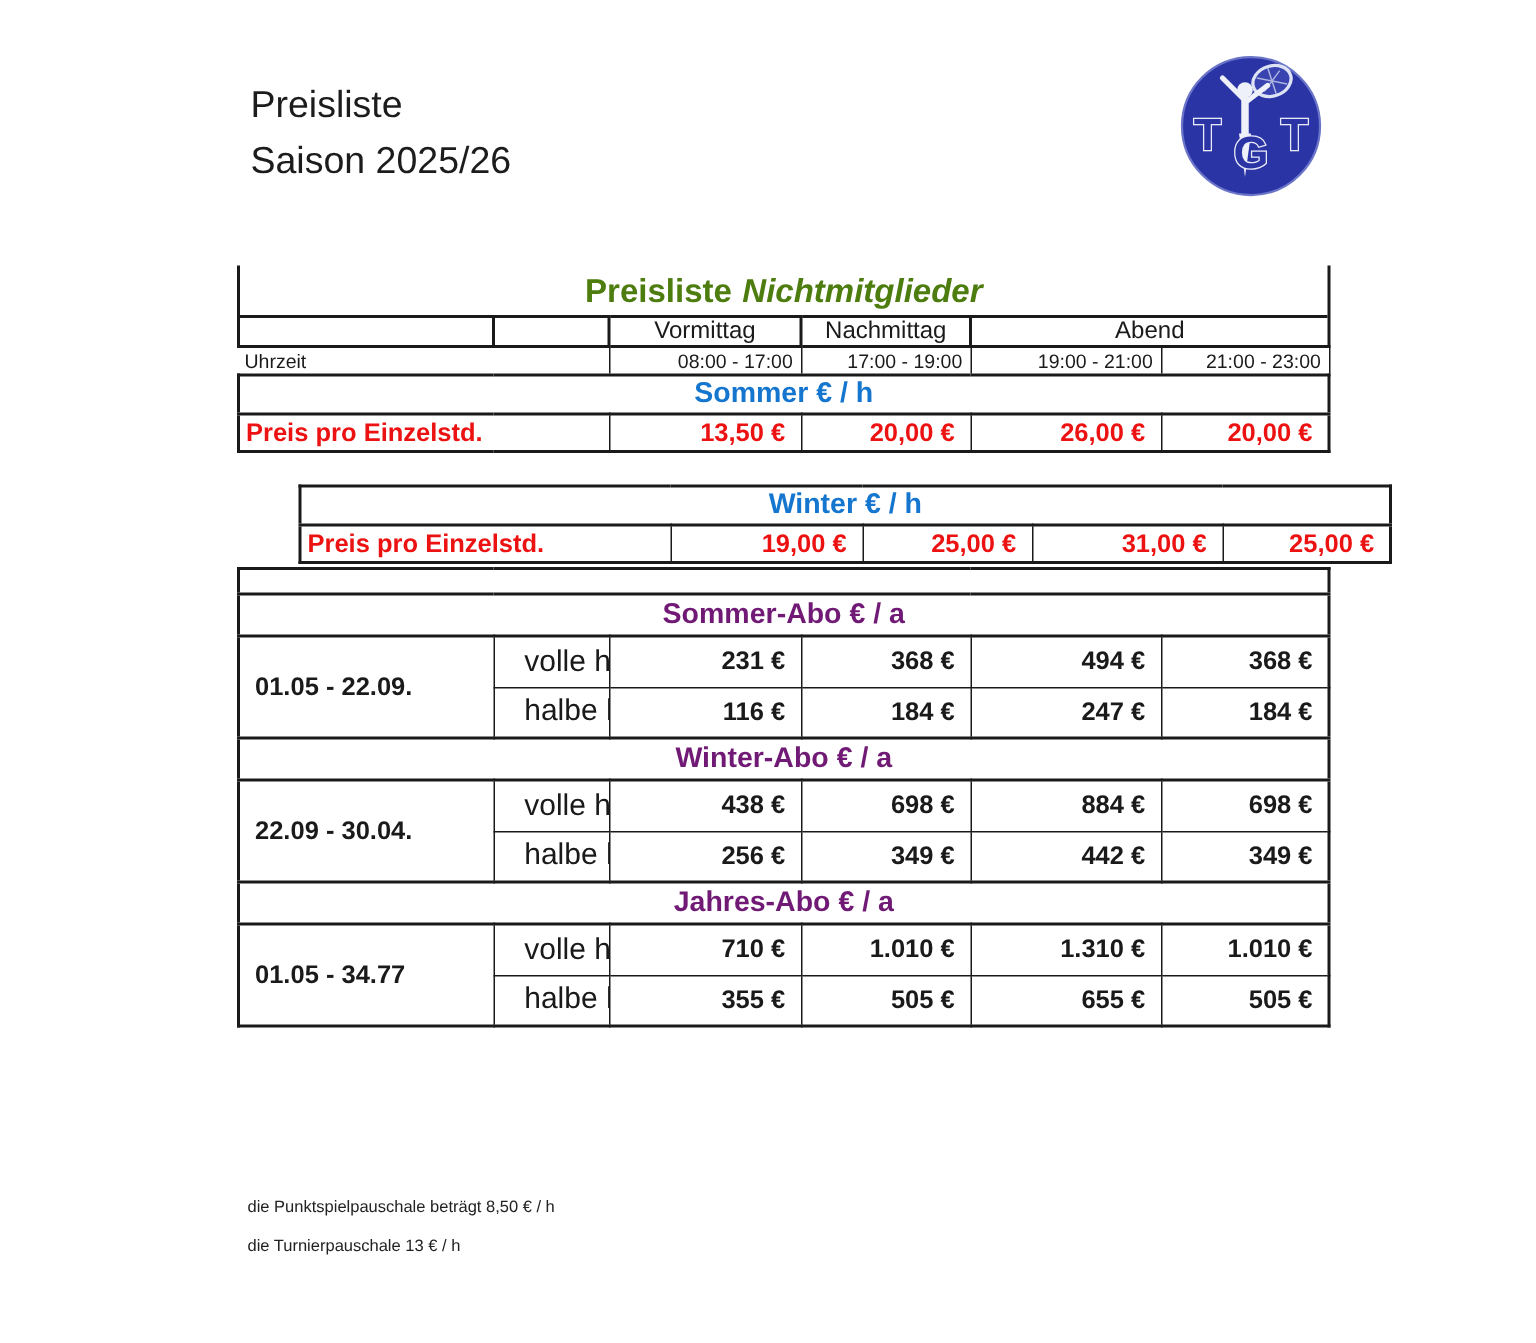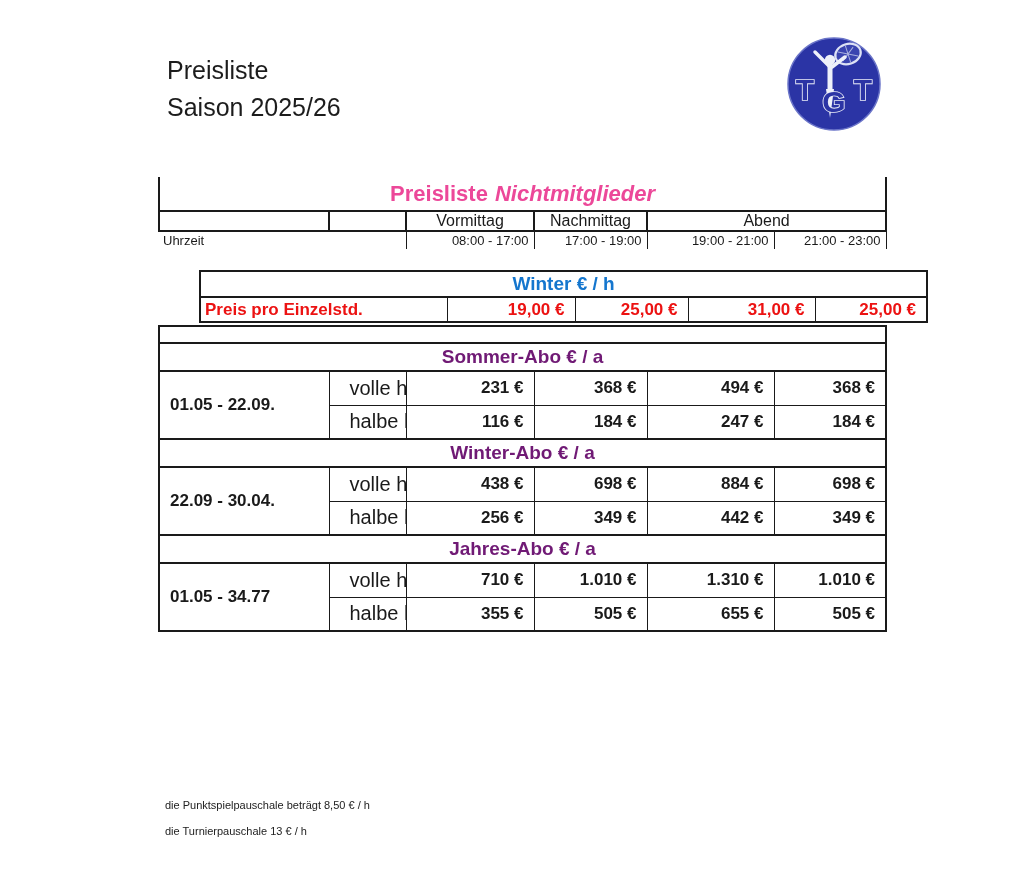--- a/index.html
+++ b/index.html
@@ -24,21 +24,21 @@
   col.c-vm     { width: 128px; }
   col.c-nm     { width: 113px; }
   col.c-ab1    { width: 127px; }
   col.c-ab2    { width: 112px; }
   td { overflow: hidden; white-space: nowrap; }
 
   
   .t-top td.title-cell {
     border-left: 2px solid #1a1a1a; border-right: 2px solid #1a1a1a;
     height: 34px; text-align: center; vertical-align: middle;
-    font-size: 22px; font-weight: 700; color: #ec4899;
+    font-size: 22px; font-weight: 700; color: #4d7c0f;
   }
   .t-top td.title-cell .it { font-style: italic; margin-left: 7px; }
   .t-top tr.hdr td {
     border: 2px solid #1a1a1a; height: 19px;
     text-align: center; font-size: 16px;
   }
   .t-top tr.times td { height: 18px; font-size: 13px; vertical-align: middle; }
   .t-top tr.times td.uhrzeit { text-align: left; padding-left: 4px; }
   .t-top tr.times td.time {
     border-left: 1.5px solid #1a1a1a; border-right: 1.5px solid #1a1a1a;
@@ -140,20 +140,42 @@
     <tr class="times">
       <td class="uhrzeit" colspan="2">Uhrzeit</td>
       <td class="time">08:00 - 17:00</td>
       <td class="time">17:00 - 19:00</td>
       <td class="time">19:00 - 21:00</td>
       <td class="time">21:00 - 23:00</td>
     </tr>
   </tbody>
     </table>
 
+  <table class="t-block">
+    <colgroup>
+      <col class="c-label">
+        <col class="c-sub">
+        <col class="c-vm">
+        <col class="c-nm">
+        <col class="c-ab1">
+        <col class="c-ab2">
+    </colgroup>
+    <tbody>
+        <tr>
+      <td class="sec-title" colspan="6">Sommer € / h</td>
+    </tr>
+    <tr>
+      <td class="red-label" colspan="2">Preis pro Einzelstd.</td>
+      <td class="red-val">13,50 €</td>
+      <td class="red-val">20,00 €</td>
+      <td class="red-val">26,00 €</td>
+      <td class="red-val">20,00 €</td>
+    </tr>
+  </tbody>
+    </table>
 
   <table class="t-block gap20">
     <colgroup>
       <col class="c-label">
         <col class="c-sub">
         <col class="c-vm">
         <col class="c-nm">
         <col class="c-ab1">
         <col class="c-ab2">
     </colgroup>

